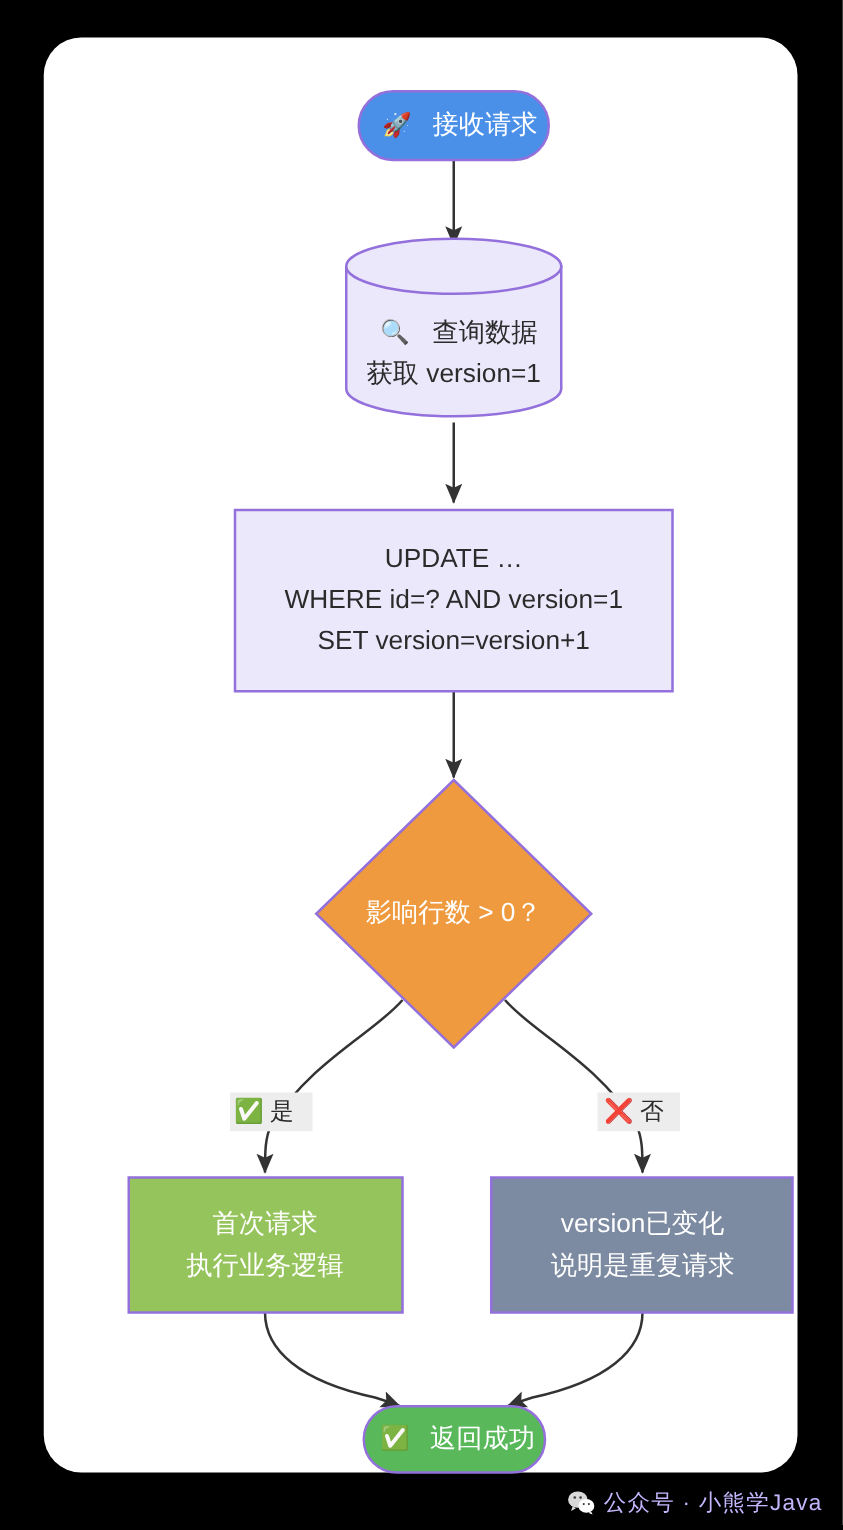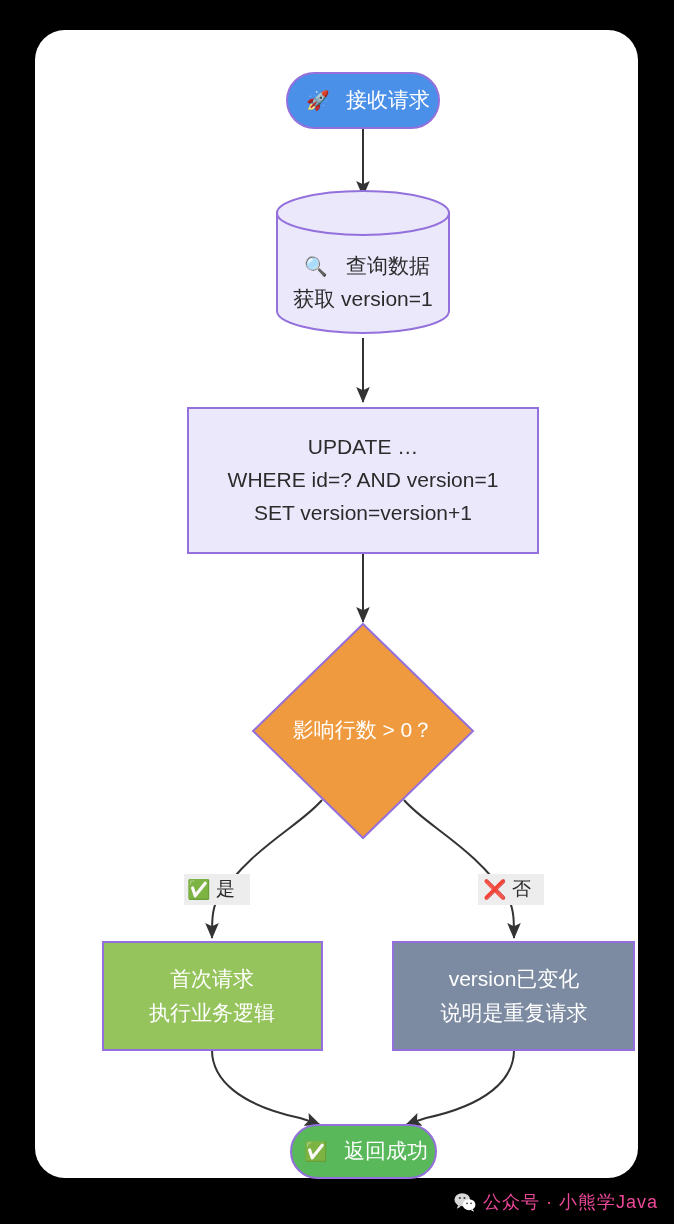--- a/index.html
+++ b/index.html
@@ -68,21 +68,21 @@
     stroke: #333333;
     stroke-width: 2;
   }
   .watermark {
     position: absolute;
     right: 16px;
     bottom: 10px;
     display: flex;
     align-items: center;
     gap: 7px;
-    color: #ec4899;
+    color: #c4b5fd;
     font-size: 18px;
     font-family: "Liberation Sans", "DejaVu Sans", sans-serif;
     letter-spacing: 1px;
   }
   .wechat-icon {
     width: 22px;
     height: 20px;
     display: inline-block;
   }
 </style>

